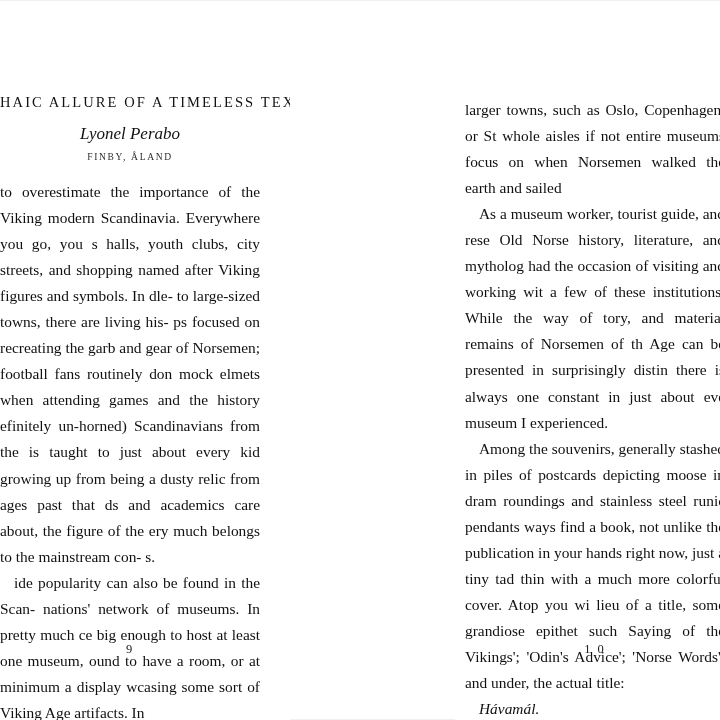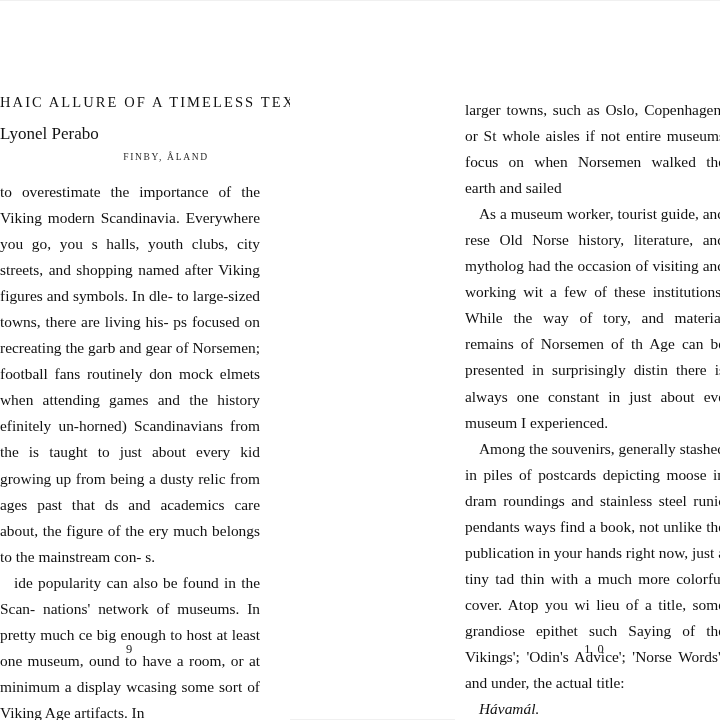--- a/index.html
+++ b/index.html
@@ -64,37 +64,37 @@
     white-space: nowrap;
     color: #121212;
     font-weight: 400;
   }
 
   .byline-author {
     position: absolute;
     left: 150px;
     top: 123px;
     width: 260px;
-    text-align: left;
+    text-align: center;
+    font-style: italic;
     font-size: 17px;
     color: #121212;
   }
 
   .byline-place {
     position: absolute;
     left: 150px;
     top: 151px;
     width: 260px;
     text-align: center;
     font-size: 9.5px;
     letter-spacing: 1.7px;
     color: #2a2a2a;
     font-variant: small-caps;
     text-transform: uppercase;
-    padding-left: 36px;
   }
 
   
   .body-text {
     top: 178px;
     font-size: 15.4px;
     line-height: 26.05px;
     text-align: justify;
     color: #101010;
   }

